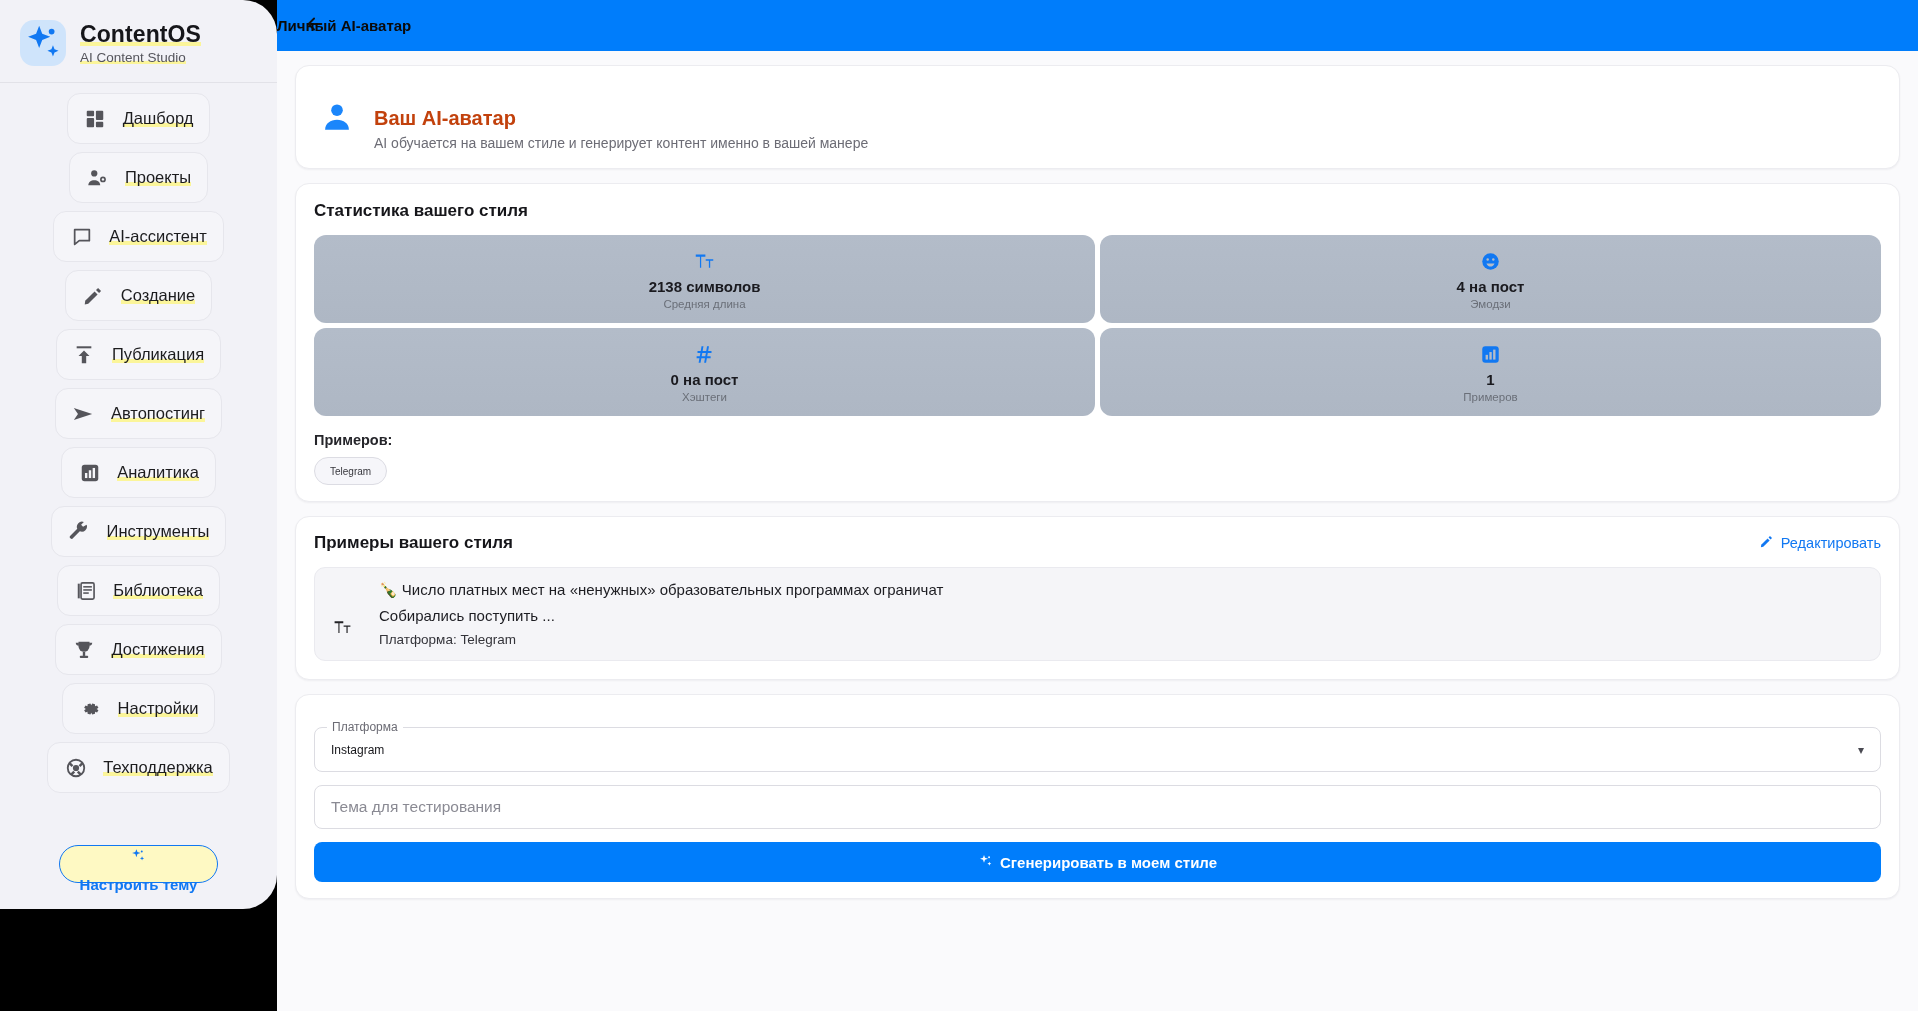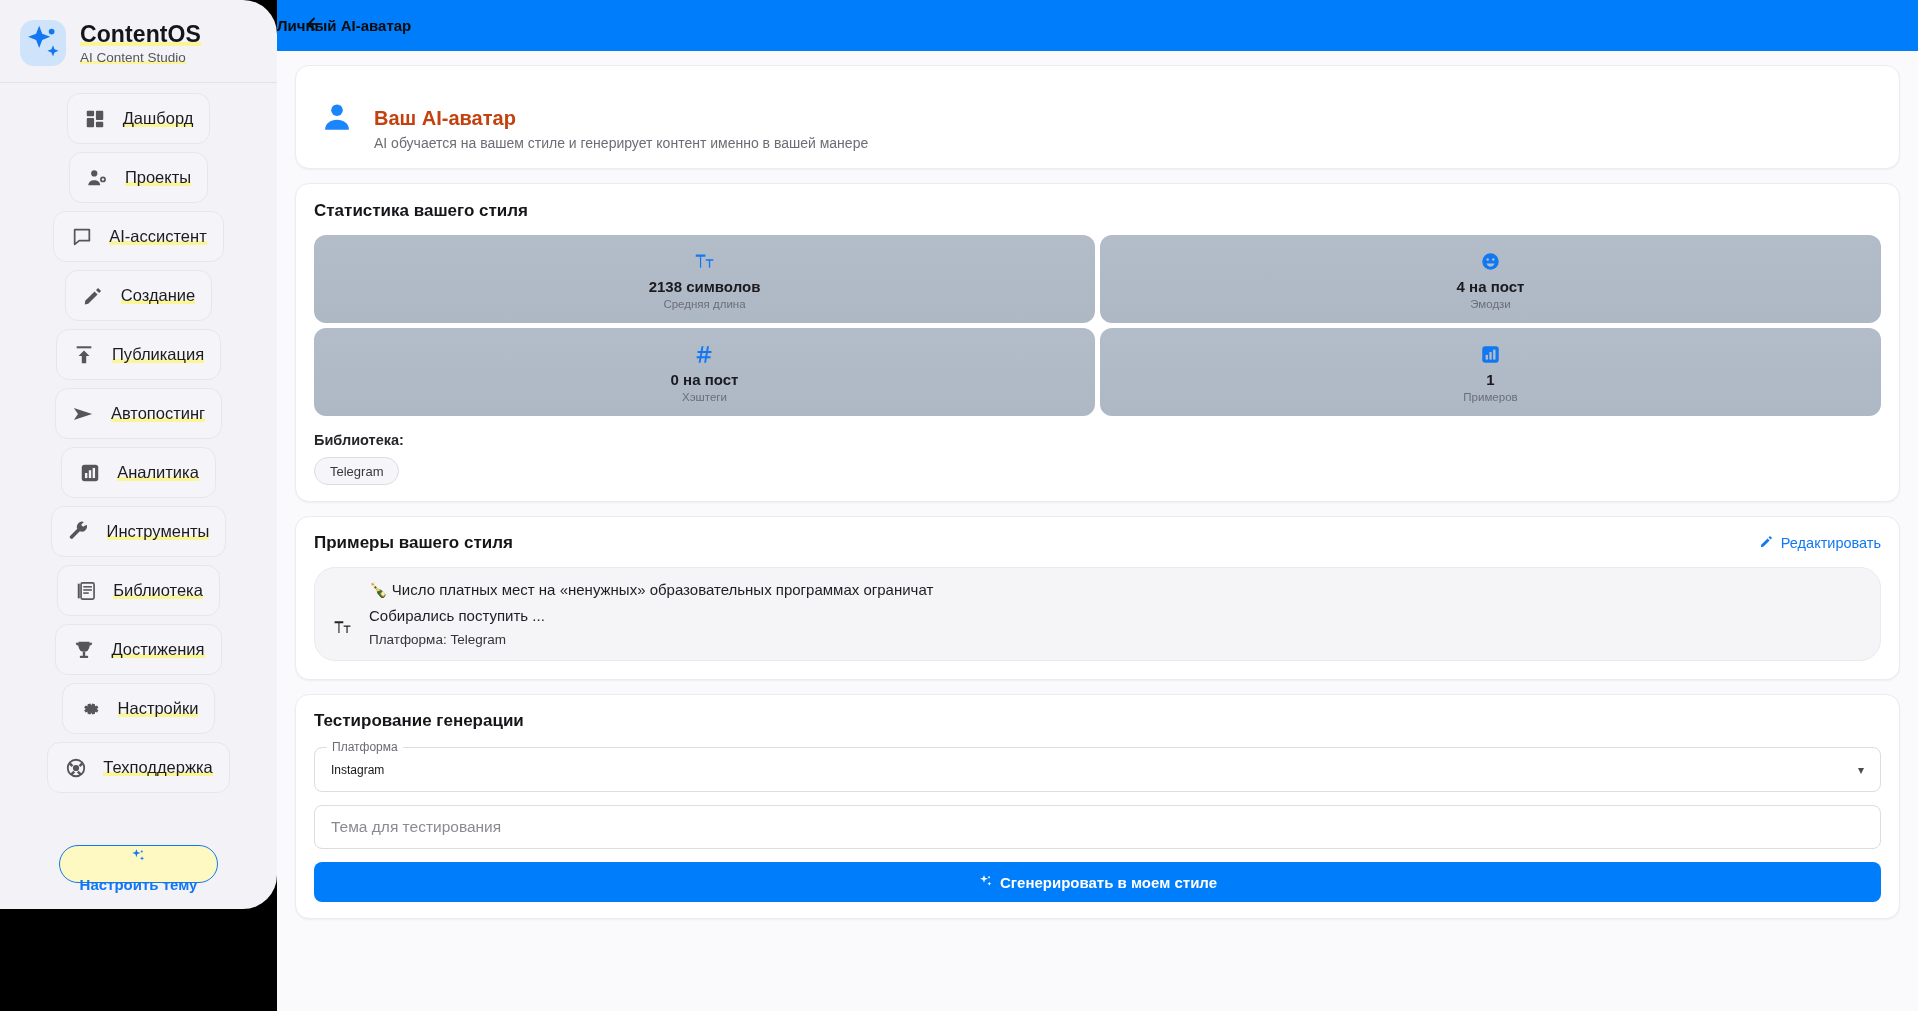--- a/index.html
+++ b/index.html
@@ -143,37 +143,37 @@
   .stat-value { font-size: 15px; font-weight: 700; color: #1a1a1f; }
   .stat-label { font-size: 11.5px; color: #6a6f78; }
 
   .platforms-title { margin-top: 16px; font-size: 14.5px; font-weight: 700; color: #25252a; }
   .chips { margin-top: 9px; display: flex; gap: 9px; }
   .chip {
     height: 28px; padding: 0 15px;
     display: inline-flex; align-items: center;
     border: 1px solid #dcdce3; border-radius: 15px;
     background: #f6f6fa;
-    font-size: 13px; color: #37373d;
+    font-size: 10px; color: #37373d;
     cursor: pointer;
   }
 
   
   .examples-card { padding: 16px 18px 18px 18px; }
   .examples-head { display: flex; align-items: center; justify-content: space-between; }
   .edit-link {
     display: inline-flex; align-items: center; gap: 7px;
     color: #1178f2; font-size: 14.5px; cursor: pointer;
   }
   .edit-link svg { width: 15px; height: 15px; fill: #1178f2; }
   .example-box {
     margin-top: 14px;
-    background: #f5f5f8; border: 1px solid #eaeaef; border-radius: 21px;
+    background: #f5f5f8; border: 1px solid #eaeaef; border-radius: 11px;
     padding: 13px 16px 13px 18px;
-    display: flex; gap: 14px;
+    display: flex; gap: 24px;
   }
   .example-mark { width: 22px; flex: 0 0 22px; display: flex; align-items: center; padding-top: 26px; }
   .example-mark svg { width: 19px; height: 19px; fill: #222226; }
   .example-body { display: flex; flex-direction: column; gap: 8px; }
   .example-line1 { font-size: 15px; color: #1d1d22; }
   .example-line2 { font-size: 15px; color: #1d1d22; }
   .example-meta { font-size: 13.5px; color: #34343a; }
 
   
   .test-card { padding: 16px 18px 16px 18px; }
@@ -425,21 +425,21 @@
                   <rect x="2.6" y="2.6" width="18.8" height="18.8" rx="3.4"></rect>
                   <rect x="6.4" y="12.4" width="2.7" height="5.4" fill="#b3bcc9"></rect>
                   <rect x="10.7" y="9.2" width="2.7" height="8.6" fill="#b3bcc9"></rect>
                   <rect x="15" y="6.4" width="2.7" height="11.4" fill="#b3bcc9"></rect>
                 </svg>
               </span>
             <span class="stat-value">1</span>
             <span class="stat-label">Примеров</span>
           </div>
         </div>
-        <div class="platforms-title">Библиотека:</div>
+        <div class="platforms-title">Примеров:</div>
         <div class="chips">
           <span class="chip">Telegram</span>
         </div>
       </section>
 
       <section class="card examples-card">
         <div class="examples-head">
           <span class="section-title">Примеры вашего стиля</span>
           <span class="edit-link">
             <span><svg viewBox="0 0 24 24">
@@ -458,21 +458,20 @@
             </span>
           <div class="example-body">
             <span class="example-line1">🍾 Число платных мест на «ненужных» образовательных программах ограничат</span>
             <span class="example-line2">Собирались поступить ...</span>
             <span class="example-meta">Платформа: Telegram</span>
           </div>
         </div>
       </section>
 
       <section class="card test-card">
-        <div class="section-title">Тестирование генерации</div>
         <div class="field-select">
           <span class="field-legend">Платформа</span>
           <span class="field-value">Instagram</span>
           <span class="caret">▾</span>
         </div>
         <div class="field-input">Тема для тестирования</div>
         <div class="gen-btn">
           <span><svg viewBox="0 0 24 24">
                 <path d="M9 3l1.5 4L15 8.5 10.5 10 9 14.5 7.5 10 3 8.5 7.5 7z"></path>
                 <path d="M17 13l.8 2.1 2.2.9-2.2.9-.8 2.1-.8-2.1-2.2-.9 2.2-.9z"></path>

